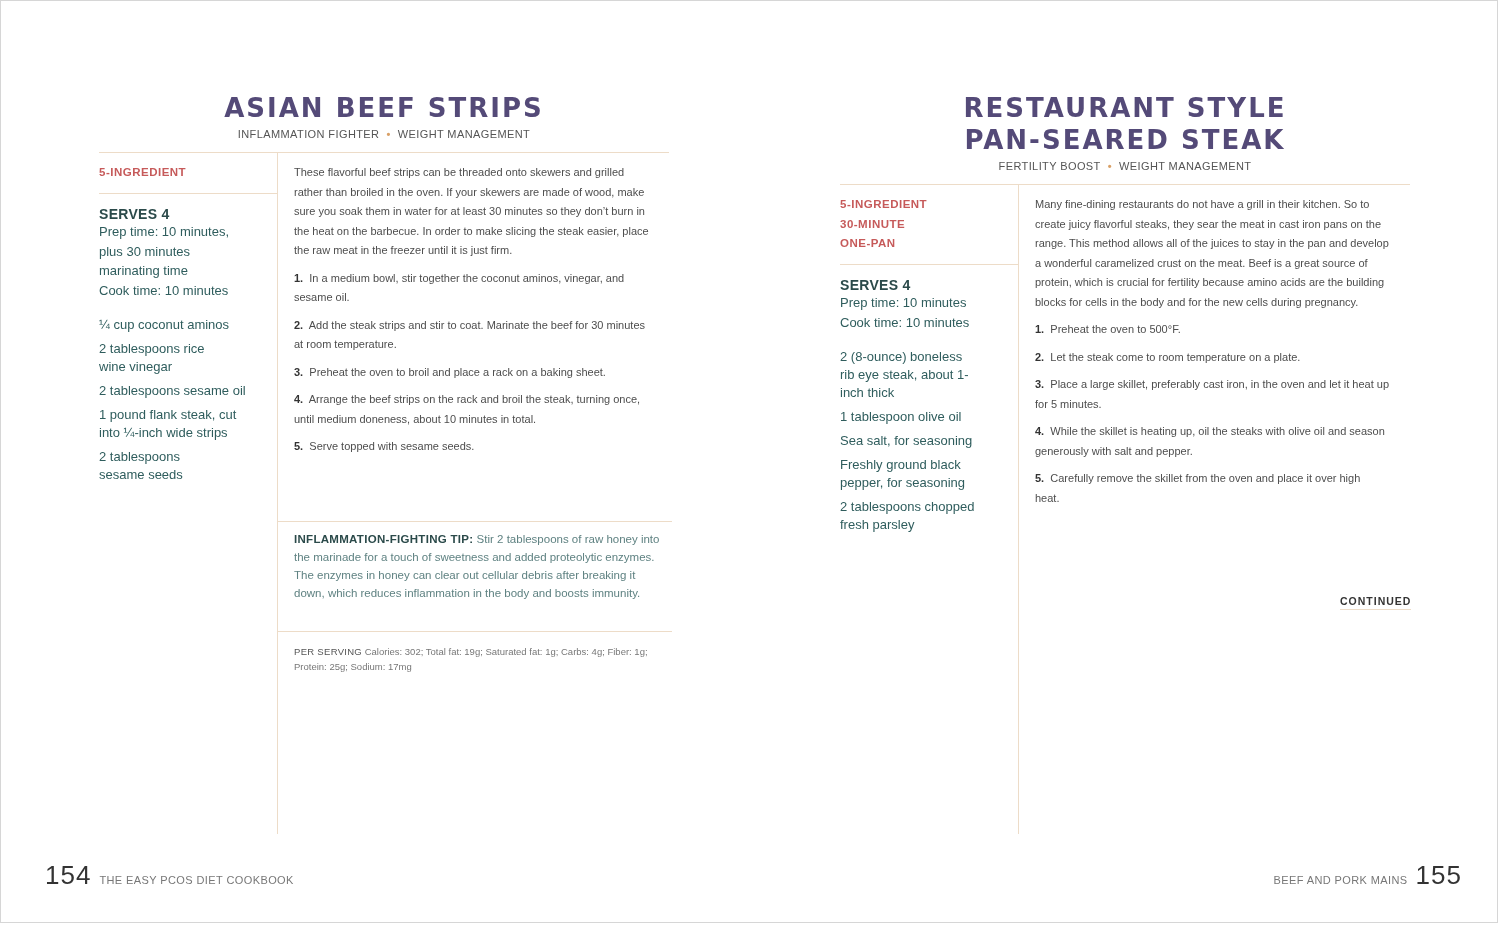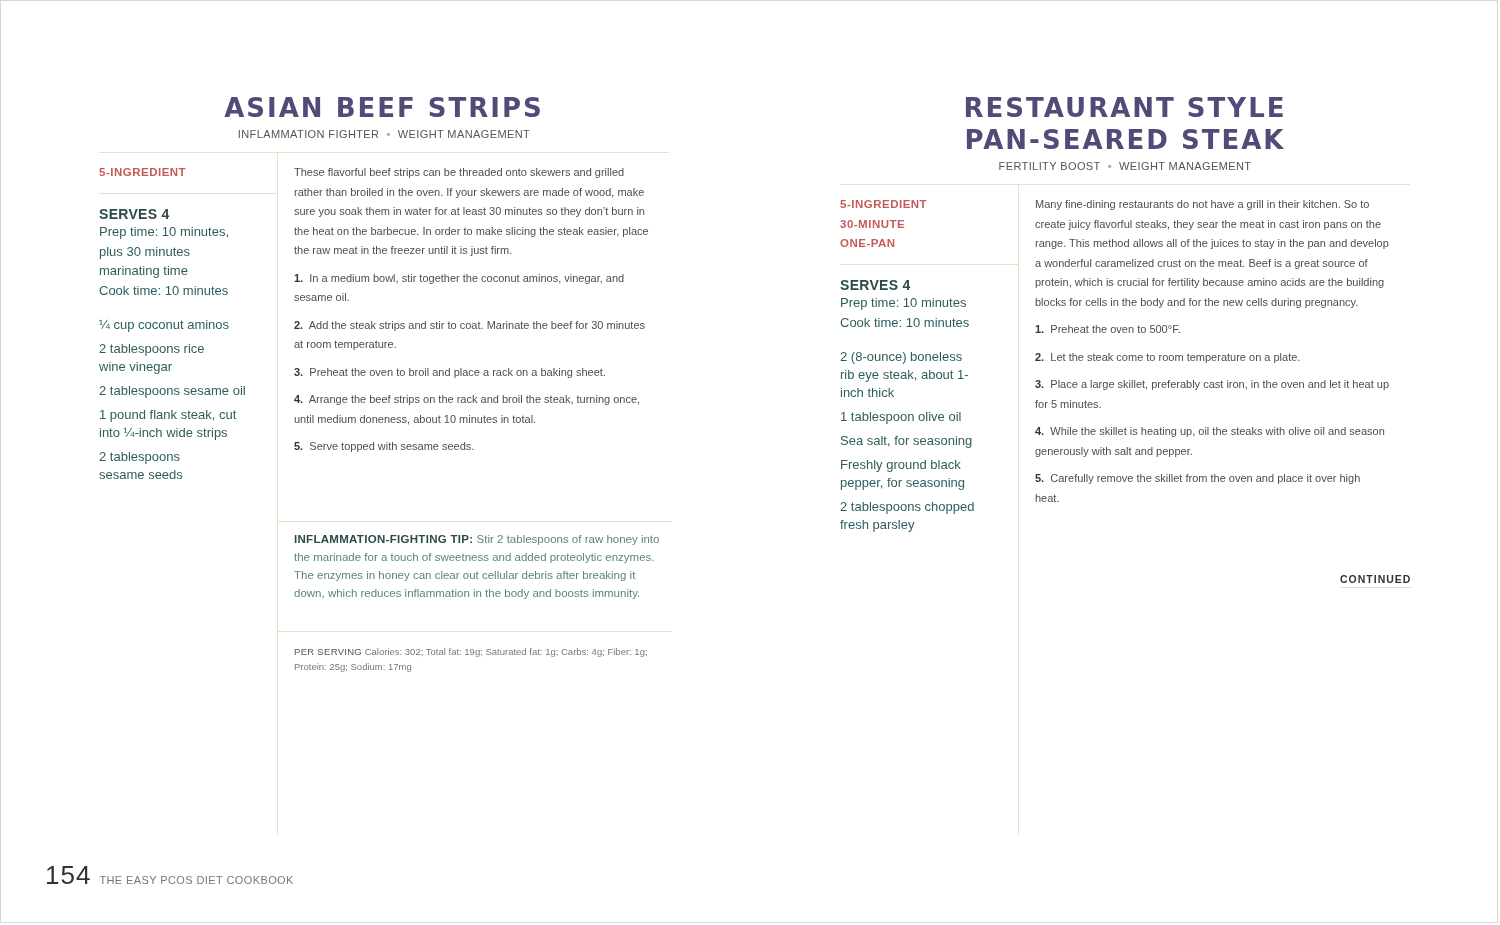--- a/index.html
+++ b/index.html
@@ -115,17 +115,21 @@
 
   <div style="position:absolute;left:285px;top:195px;width:362px;">
     <div class="body">Many fine-dining restaurants do not have a grill in their kitchen. So to create juicy flavorful steaks, they sear the meat in cast iron pans on the range. This method allows all of the juices to stay in the pan and develop a wonderful caramelized crust on the meat. Beef is a great source of protein, which is crucial for fertility because amino acids are the building blocks for cells in the body and for the new cells during pregnancy.</div>
     <div class="body step"><b>1.</b>&nbsp; <span>Preheat the oven to 500°F.</span></div>
     <div class="body step"><b>2.</b>&nbsp; <span>Let the steak come to room temperature on a plate.</span></div>
     <div class="body step"><b>3.</b>&nbsp; <span>Place a large skillet, preferably cast iron, in the oven and let it heat up for 5 minutes.</span></div>
     <div class="body step"><b>4.</b>&nbsp; <span>While the skillet is heating up, oil the steaks with olive oil and season generously with salt and pepper.</span></div>
     <div class="body step" style="width:350px;"><b>5.</b>&nbsp; <span>Carefully remove the skillet from the oven and place it over high heat.</span></div>
   </div>
 
-  <div style="position:absolute;left:590px;top:569px;">
+  <div style="position:absolute;left:590px;top:591px;">
     <span class="continued">CONTINUED</span>
   </div>
 
+  <div style="position:absolute;right:38px;top:860px;display:flex;align-items:baseline;gap:8px;">
+    <span class="folio-text">BEEF AND PORK MAINS</span>
+    <span class="folio-num">155</span>
+  </div>
 </div>
 
 </body></html>

